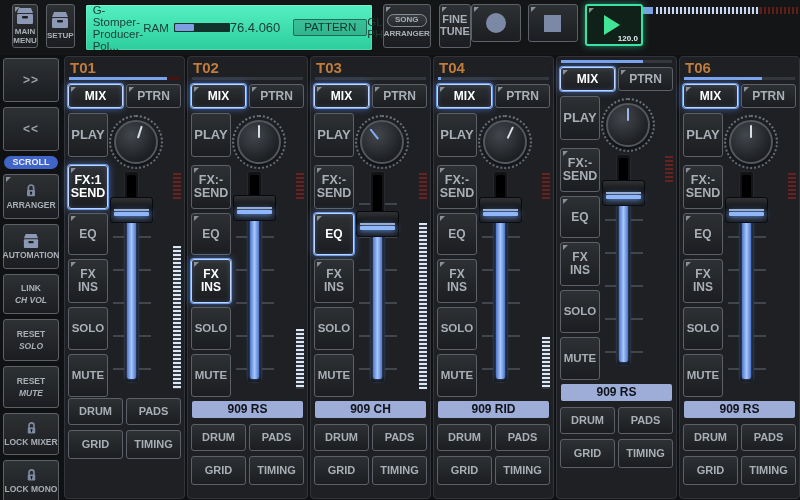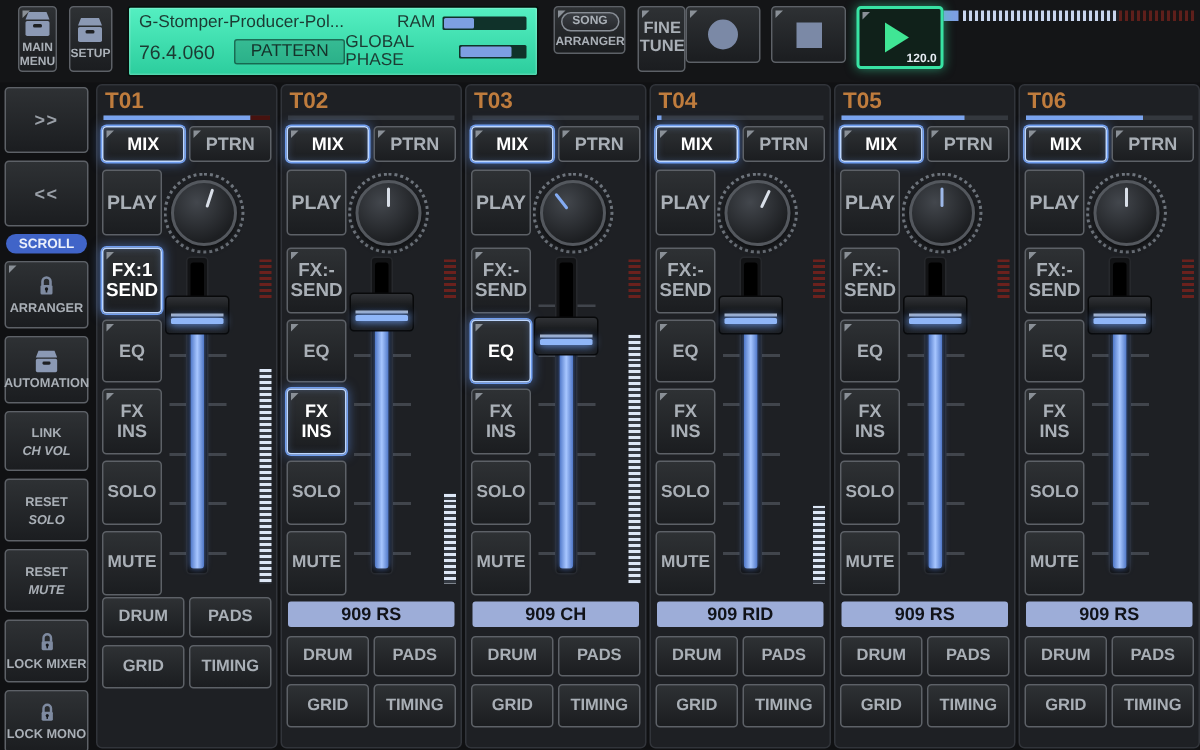--- a/index.html
+++ b/index.html
@@ -19,31 +19,31 @@
   
   .topbar{position:absolute;left:0;top:0;width:800px;height:55px;background:#141517;
     display:flex;align-items:flex-start;padding:4px 0 0 4px;box-sizing:border-box;}
   .tb-btn{width:52px;height:44px;gap:3px;font-size:8px;}
   .tb-btn .lbl{font-size:8px;color:#aab0b7;}
   .mm{margin-left:8px;}
   .icon svg{display:block;}
 
   .display{margin-left:10px;width:288px;height:47px;border:1px solid #07110d;border-radius:2px;
     background:linear-gradient(180deg,#55f0c2,#2ccd9d);box-shadow:inset 0 0 0 1px rgba(255,255,255,.18);
-    color:#1c3b33;padding:4px 7px;box-sizing:border-box;display:flex;flex-direction:column;justify-content:space-between;}
+    color:#1c3b33;padding:4px 7px;box-sizing:border-box;display:flex;flex-direction:row;justify-content:space-between;}
   .d-row{display:flex;align-items:center;}
   .d-title{font-size:11.5px;}
   .d-grp{margin-left:auto;display:flex;align-items:center;gap:5px;font-size:11.5px;}
   .d-meter{width:56px;height:9px;background:#10322a;border-radius:1px;position:relative;overflow:hidden;}
   .d-meter .fill{position:absolute;left:1px;top:1px;bottom:1px;background:#7d9fe2;border-radius:1px;}
   .d-pos{font-size:13px;width:78px;}
   .d-chip{background:rgba(0,0,0,.16);border:1px solid rgba(8,45,34,.55);border-radius:2px;
     font-size:11.5px;padding:0 10px;height:15px;line-height:15px;color:#15332b;}
 
-  .song-btn{margin-left:10px;width:52px;height:32px;gap:3px;}
+  .song-btn{margin-left:10px;width:52px;height:44px;gap:3px;}
   .song-pill{border:1px solid #868c94;border-radius:8px;font-size:8px;font-weight:bold;
     color:#aab0b7;padding:1px 7px;background:linear-gradient(180deg,#3a3e43,#26282c);}
   .song-sub{font-size:8px;font-weight:bold;color:#aab0b7;}
   .fine-btn{margin-left:8px;width:56px;height:44px;font-size:11px;}
 
   .transport{margin-left:auto;margin-right:4px;display:flex;flex-direction:row;}
   .tr-row{display:flex;gap:7px;}
   .tr-btn{width:50px;height:38px;}
   .glyph-rec{width:20px;height:20px;border-radius:50%;background:#7b89a6;}
   .glyph-stop{width:17px;height:17px;background:#7b89a6;}
@@ -496,21 +496,20 @@
         <div class="btn">DRUM</div>
         <div class="btn">PADS</div>
       </div>
       <div class="btn-row bottom2">
         <div class="btn">GRID</div>
         <div class="btn">TIMING</div>
       </div>
     </div>
 
     <div class="strip" style="--progress: 74%; --ftop: 26px; --meter: 0%;">
-      <div class="t-title">T05</div>
       <div class="t-progress">
           <div class="fill"></div>
         </div>
 
       <div class="btn-row">
         <div class="btn b-mix fold sel">MIX</div>
         <div class="btn fold">PTRN</div>
       </div>
 
       <div class="main">

